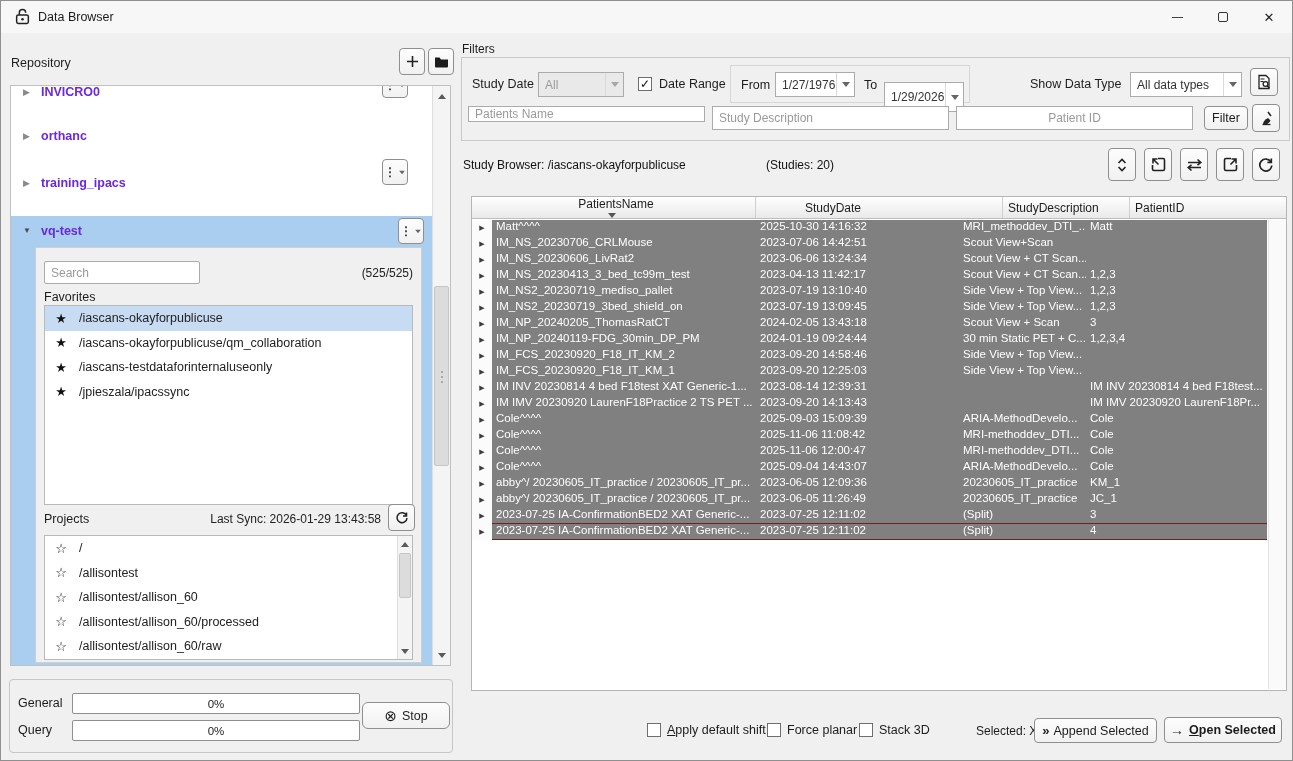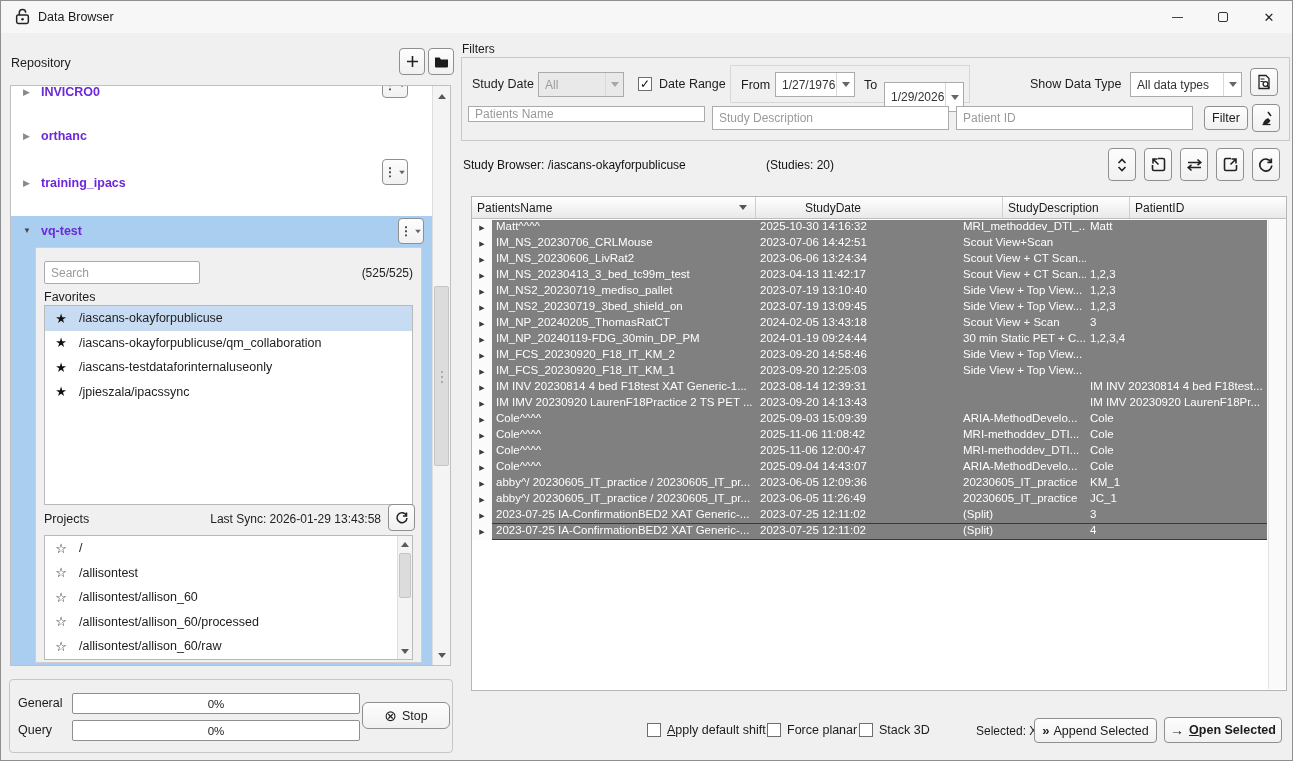--- a/index.html
+++ b/index.html
@@ -306,21 +306,21 @@
       <svg width="16" height="16" viewBox="0 0 16 16">
         <path d="M3 1.5 h7 l3 3 V14.5 h-10 Z" fill="none" stroke="#222" stroke-width="1.3"></path>
         <path d="M4.5 5 h4 M4.5 7.5 h3" stroke="#222" stroke-width="1.1"></path>
         <circle cx="9.5" cy="10" r="2.4" fill="#fff" stroke="#222" stroke-width="1.3"></circle>
         <path d="M11.2 11.8 L13.3 14" stroke="#222" stroke-width="1.5"></path>
       </svg>
     </div>
 
     <input class="input" style="position: absolute; left: 6px; top: 48px; width: 237px; height: 16px;" placeholder="Patients Name">
     <input class="input" style="position: absolute; left: 250px; top: 48px; width: 237px; height: 24px;" placeholder="Study Description">
-    <input class="input" style="position: absolute; left: 494px; top: 48px; width: 237px; height: 24px;" placeholder="Patient ID">
+    <input class="input" style="position: absolute; left: 494px; top: 48px; width: 237px; height: 24px; text-align: center;" placeholder="Patient ID">
     <div class="btn" style="position:absolute; left:742px; top:48px; width:44px; height:24px;">
       <span>Filter</span>
     </div>
     <div class="btn" style="position:absolute; left:790px; top:46px; width:28px; height:28px;">
       <svg width="15" height="15" viewBox="0 0 15 15">
         <path d="M9 1 L12 5" stroke="#222" stroke-width="1.5"></path>
         <path d="M4 13.5 c0-3 2-5 5-6.5 l2.5 2.5 c-1.5 3-3.5 4-7.5 4 Z" fill="#222"></path>
         <path d="M3.5 13.5 h8" stroke="#222" stroke-width="1.3"></path>
       </svg>
     </div>
@@ -356,21 +356,21 @@
     <div class="btn tb-btn">
       <svg width="16" height="16" viewBox="0 0 16 16">
         <path d="M13 5 A6 6 0 1 0 13.8 8.5" fill="none" stroke="#222" stroke-width="1.7"></path>
         <path d="M13.3 1.5 V5.4 H9.4" fill="none" stroke="#222" stroke-width="1.7"></path>
       </svg>
     </div>
   </div>
 
   <div class="table">
     <div class="thead">
-      <div class="th" style="width:284px;">
+      <div class="th" style="width:284px;flex-direction:column;">
         <span>PatientsName</span>
         <span class="flex"></span>
         <span class="tri-down" style="margin-right:8px; border-top-color:#555;"></span>
       </div>
       <div class="th" style="width:203px;margin-left:44px;">
         <span>StudyDate</span>
       </div>
       <div class="th" style="width:127px;">
         <span>StudyDescription</span>
       </div>

